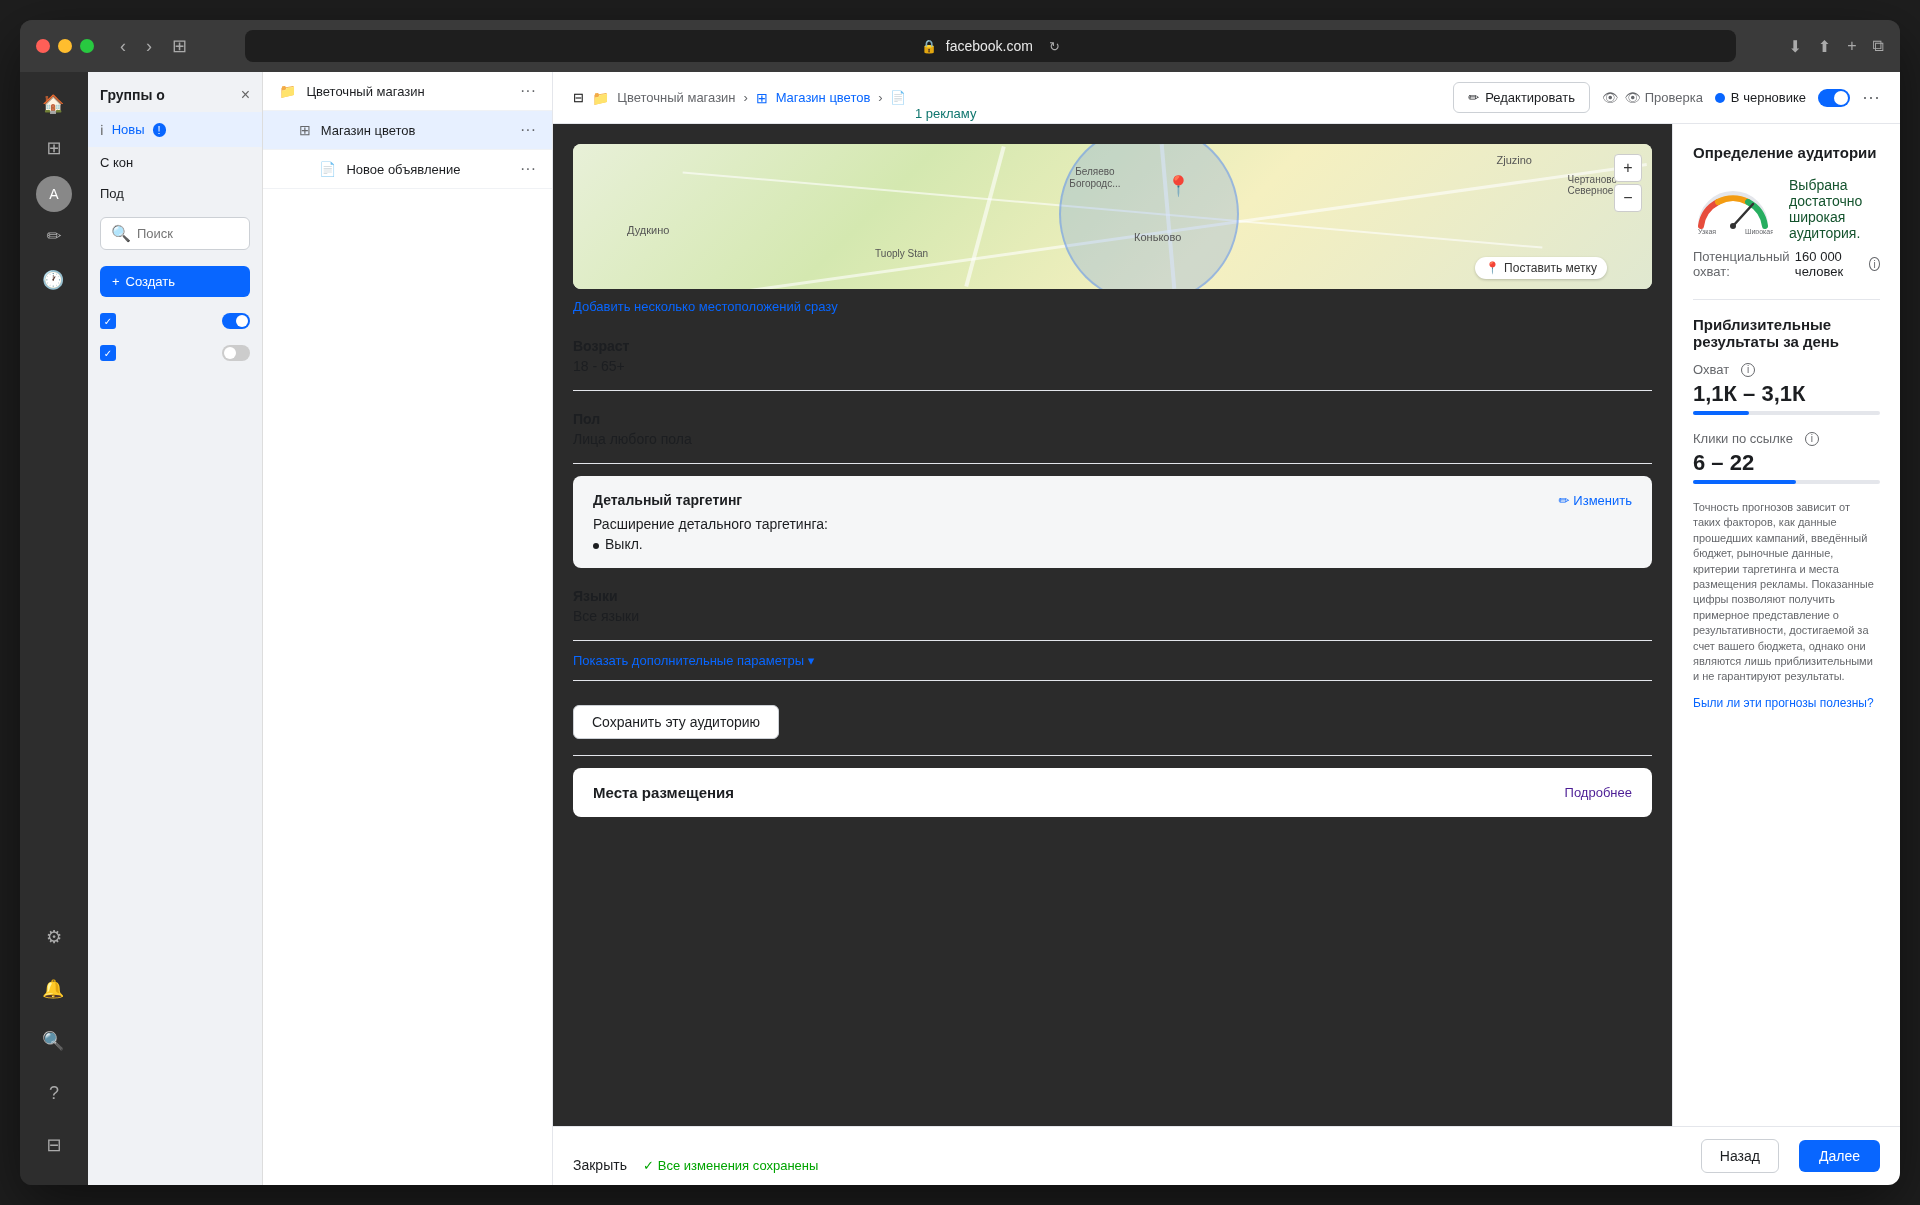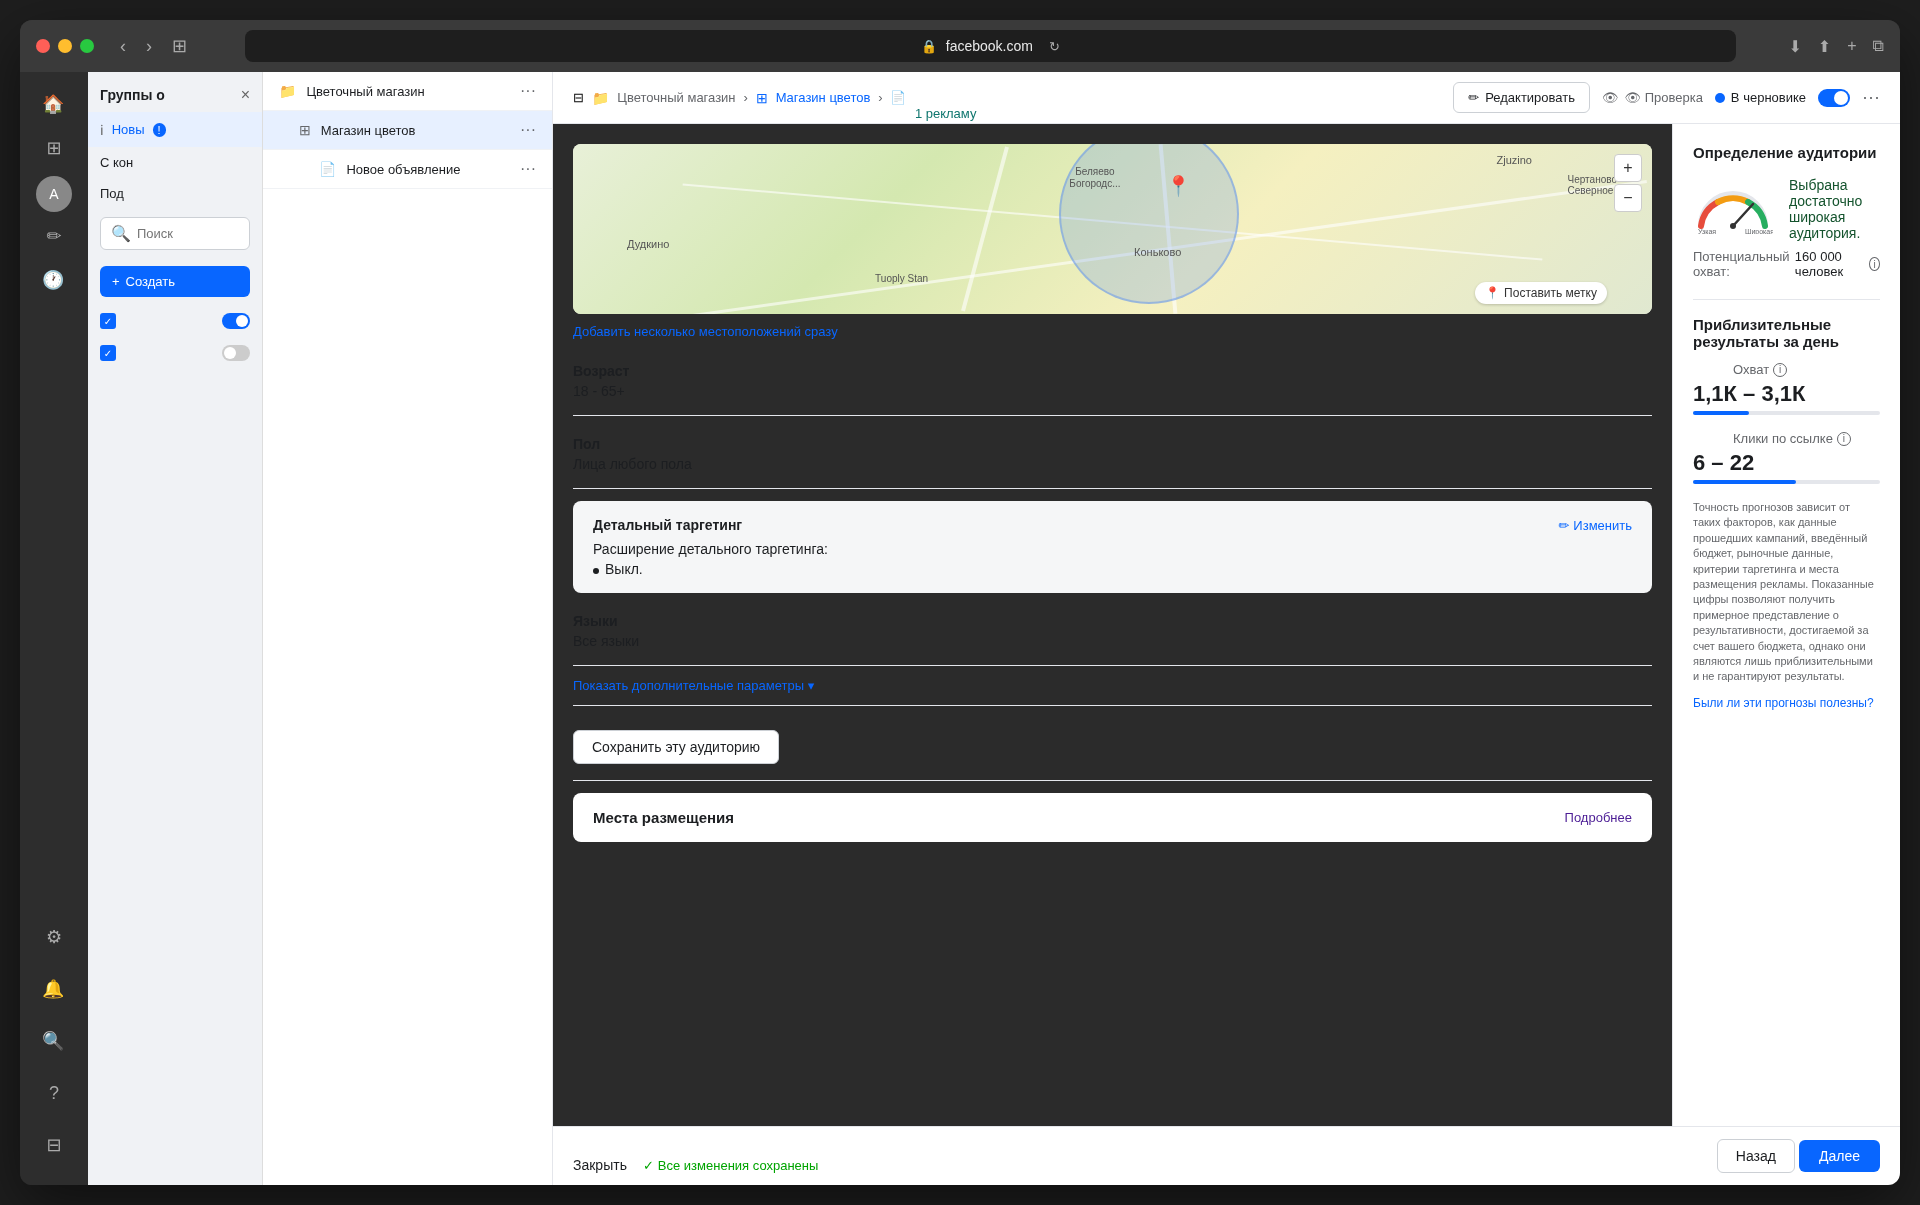--- a/index.html
+++ b/index.html
@@ -65,21 +65,21 @@
     .status-dot { width: 10px; height: 10px; border-radius: 50%; background: #0866ff; }
     .toggle-blue { width: 32px; height: 18px; background: #0866ff; border-radius: 9px; cursor: pointer; position: relative; }
     .toggle-blue::after { content: ''; position: absolute; right: 2px; top: 2px; width: 14px; height: 14px; background: #fff; border-radius: 50%; }
     .btn-more { background: none; border: none; font-size: 18px; cursor: pointer; color: #65676b; }
 
     
     .content-area { flex: 1; display: flex; overflow: hidden; }
     .main-scroll { flex: 1; overflow-y: auto; padding: 20px; }
 
     
-    .map-container { background: #e8f0e0; border-radius: 8px; height: 170px; position: relative; overflow: hidden; margin-bottom: 8px; }
+    .map-container { background: #e8f0e0; border-radius: 8px; height: 145px; position: relative; overflow: hidden; margin-bottom: 8px; }
     .map-bg { width: 100%; height: 100%; background: linear-gradient(135deg, #e8f0d8 0%, #d4e8b0 30%, #f5f0c0 60%, #e0e8d0 100%); position: relative; }
     .map-road { position: absolute; background: #fff; opacity: 0.6; }
     .map-circle { position: absolute; width: 180px; height: 180px; border-radius: 50%; background: rgba(100, 149, 237, 0.25); border: 2px solid rgba(100, 149, 237, 0.5); top: -20px; left: 50%; transform: translateX(-30%); }
     .map-pin { position: absolute; top: 30px; left: 55%; color: #1877f2; font-size: 20px; }
     .map-controls { position: absolute; right: 10px; top: 10px; display: flex; flex-direction: column; gap: 2px; }
     .map-ctrl-btn { width: 28px; height: 28px; background: #fff; border: 1px solid #ccc; border-radius: 4px; display: flex; align-items: center; justify-content: center; cursor: pointer; font-size: 16px; color: #333; }
     .map-label { position: absolute; font-size: 11px; color: #555; font-weight: 500; }
     .set-marker { position: absolute; bottom: 10px; right: 45px; background: #fff; border-radius: 16px; padding: 4px 10px; font-size: 12px; color: #333; display: flex; align-items: center; gap: 4px; box-shadow: 0 1px 3px rgba(0,0,0,0.2); cursor: pointer; }
 
     .add-location-link { color: #0866ff; font-size: 13px; cursor: pointer; margin-bottom: 16px; display: inline-block; }
@@ -103,35 +103,35 @@
     .placements-section { background: #fff; border-radius: 8px; padding: 16px 20px; margin-bottom: 24px; }
     .placements-header { display: flex; align-items: center; justify-content: space-between; }
     .placements-title { font-size: 15px; font-weight: 600; color: #1c1e21; }
     .more-link { color: #4c1d95; font-size: 13px; cursor: pointer; }
 
     
     .bottom-bar { background: #fff; border-top: 1px solid #e4e6eb; padding: 12px 20px; display: flex; align-items: flex-end; justify-content: space-between; flex-shrink: 0; }
     .bottom-left { display: flex; align-items: center; gap: 16px; }
     .close-btn-bottom { background: none; border: none; font-size: 14px; cursor: pointer; color: #1c1e21; }
     .saved-indicator { color: #00a400; font-size: 13px; display: flex; align-items: center; gap: 4px; }
-    .bottom-right { display: flex; align-items: center; gap: 4px; }
+    .bottom-right { display: flex; align-items: center; gap: 20px; }
     .btn-back { background: #fff; border: 1px solid #ccd0d5; border-radius: 6px; padding: 8px 18px; font-size: 14px; cursor: pointer; color: #1c1e21; }
     .btn-next { background: #0866ff; border: none; border-radius: 6px; padding: 8px 20px; font-size: 14px; cursor: pointer; color: #fff; font-weight: 500; }
 
     
     .right-sidebar { width: 228px; background: #fff; border-left: 1px solid #e4e6eb; padding: 20px; overflow-y: auto; flex-shrink: 0; }
     .audience-title { font-size: 15px; font-weight: 600; color: #1c1e21; margin-bottom: 16px; }
     .gauge-container { display: flex; align-items: center; gap: 16px; margin-bottom: 8px; }
     .gauge { width: 80px; height: 50px; position: relative; }
     .gauge-text { font-size: 14px; color: #14532d; flex: 1; }
     .potential-reach { font-size: 13px; color: #65676b; margin-bottom: 20px; display: flex; align-items: center; gap: 4px; }
     .info-icon { width: 14px; height: 14px; border-radius: 50%; border: 1px solid #65676b; display: inline-flex; align-items: center; justify-content: center; font-size: 10px; cursor: pointer; color: #65676b; }
     .results-title { font-size: 15px; font-weight: 600; color: #1c1e21; margin-bottom: 12px; }
     .metric-block { margin-bottom: 16px; }
-    .metric-label { font-size: 13px; color: #65676b; margin-bottom: 4px; display: flex; align-items: center; gap: 4px; margin-left: 40px; }
+    .metric-label { font-size: 13px; color: #65676b; margin-bottom: 4px; display: flex; align-items: center; gap: 12px; }
     .metric-value { font-size: 22px; font-weight: 600; color: #1c1e21; margin-bottom: 4px; }
     .metric-bar { height: 4px; background: #e4e6eb; border-radius: 2px; margin-bottom: 12px; }
     .metric-bar-fill { height: 100%; border-radius: 2px; }
     .bar-reach { background: #0866ff; width: 30%; }
     .bar-clicks { background: #0866ff; width: 55%; }
     .disclaimer-text { font-size: 11px; color: #65676b; line-height: 1.4; margin-bottom: 8px; }
     .forecast-link { color: #0866ff; font-size: 12px; cursor: pointer; }
 
     
     svg.gauge-svg { width: 80px; height: 50px; }

